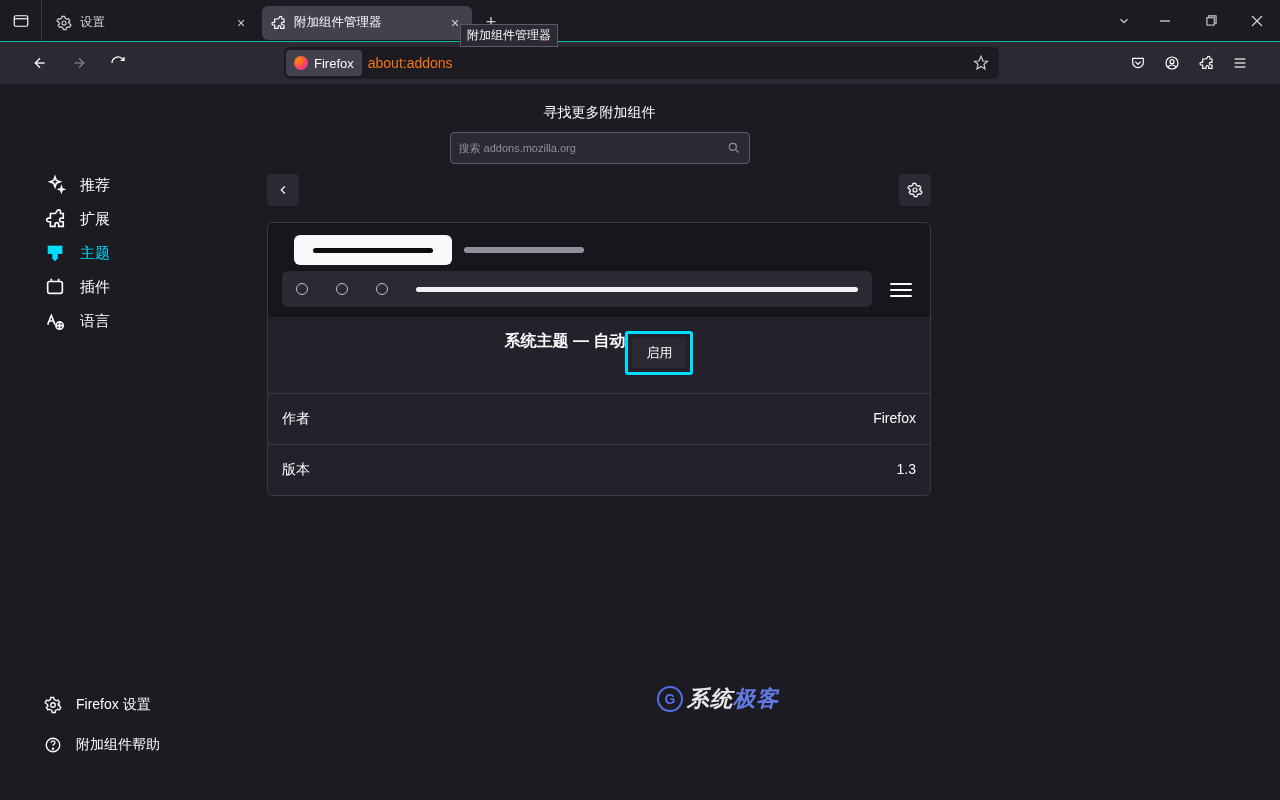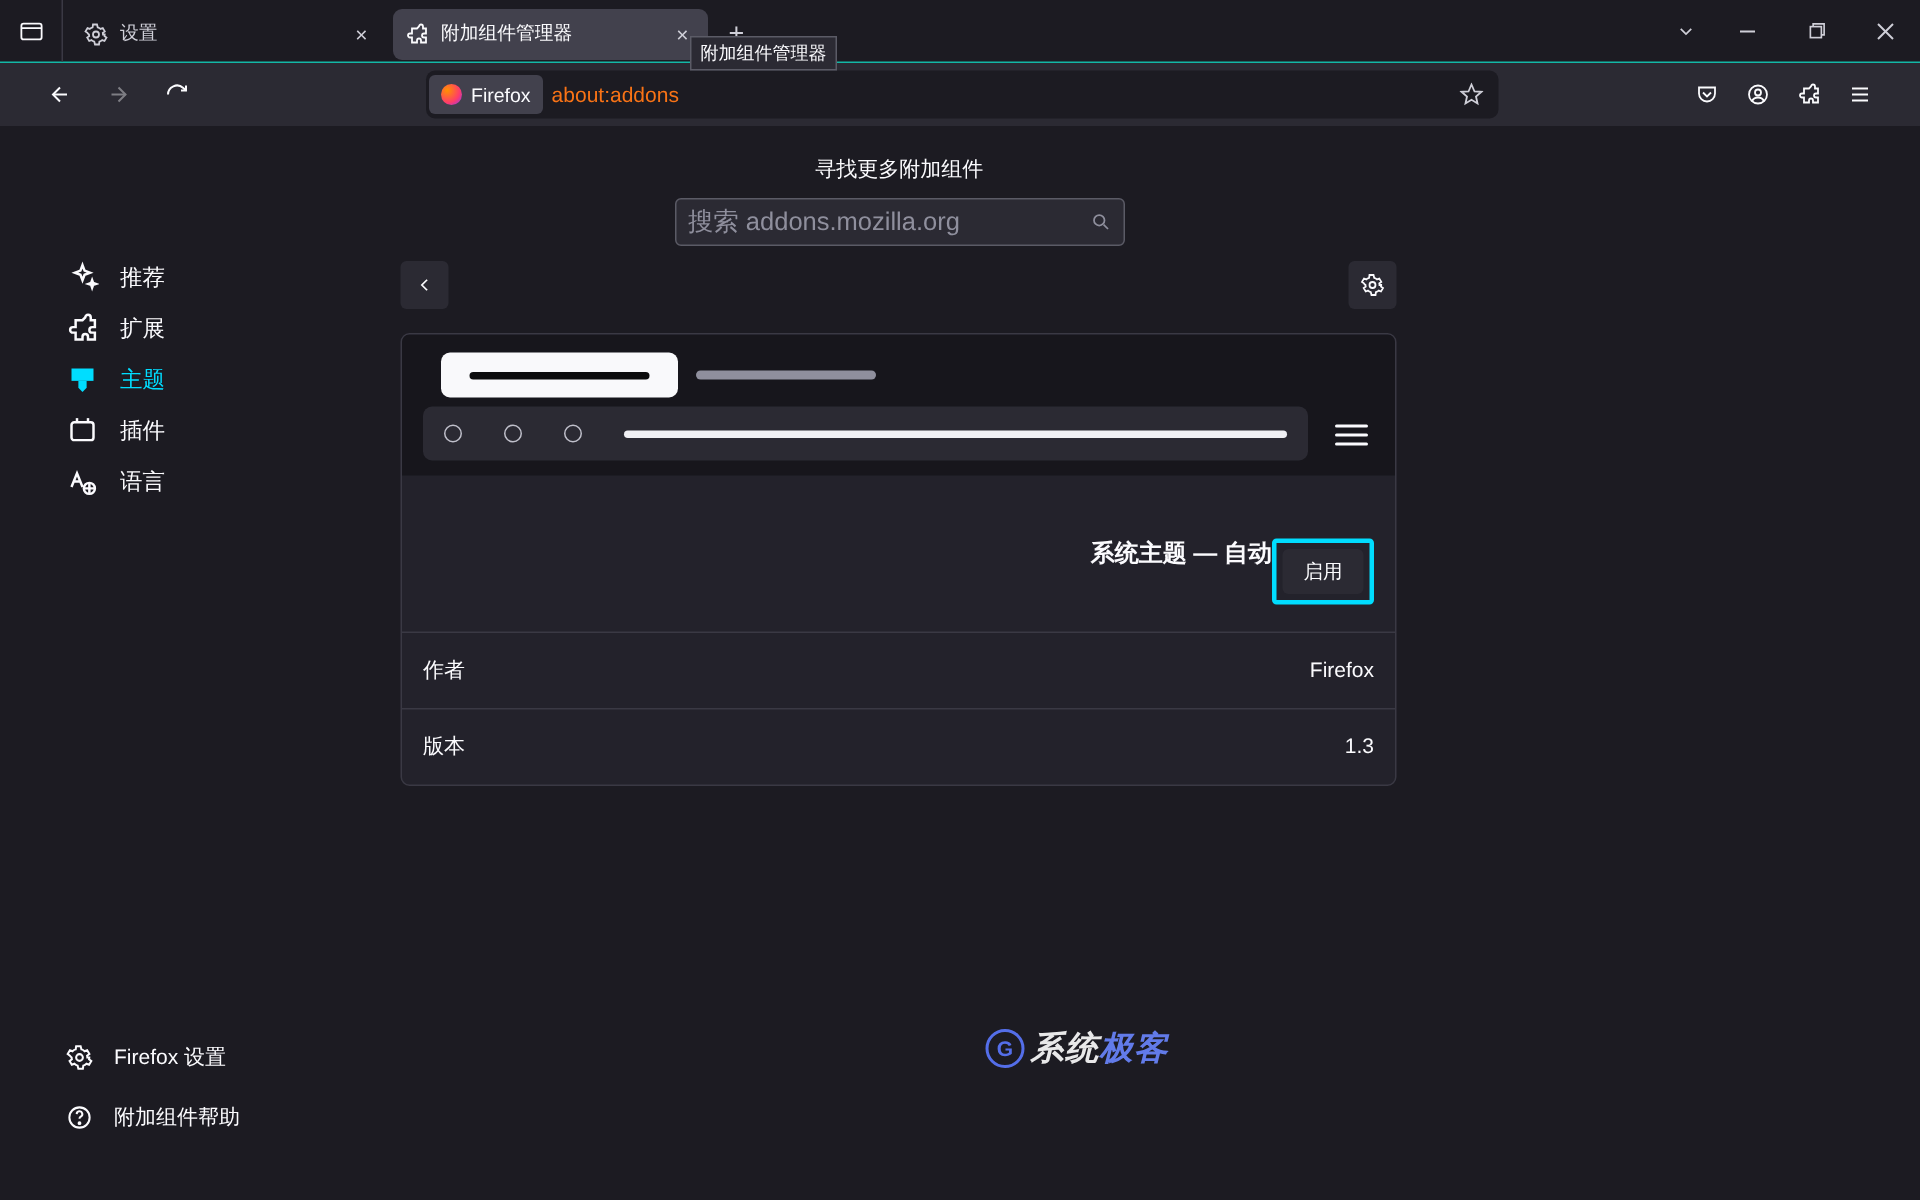--- a/index.html
+++ b/index.html
@@ -176,21 +176,21 @@
 .search-box {
   width: 300px; height: 32px;
   background: #2b2a33;
   border: 1px solid #5b5b66;
   border-radius: 4px;
   display:flex; align-items:center;
   padding: 0 8px;
   color:#8f8f9d;
 }
 .search-box input {
-  flex:1; background:none; border:none; outline:none; color:#22c55e; font-size: 17px;
+  flex:1; background:none; border:none; outline:none; color:#22c55e; font-size: 11px;
 }
 .search-box input::placeholder { color:#8f8f9d; }
 .search-box .mag { width:14px; height:14px; }
 
 .panel-area { width: 664px; margin-top: 10px; }
 .panel-head {
   display:flex; align-items:center; justify-content:space-between;
   margin-bottom: 16px;
 }
 .icon-btn {
@@ -225,24 +225,23 @@
 .pv-circle { width:12px; height:12px; border:1.8px solid #bfbfca; border-radius:50%; }
 .pv-line { flex:1; height:5px; background:#f0f0f4; border-radius:3px; }
 .pv-hamburger {
   position:absolute; right:18px; bottom:16px;
   width:22px; height:22px;
   display:flex; flex-direction:column; justify-content:center; gap:4px;
 }
 .pv-hamburger span { display:block; height:2.2px; background:#fbfbfe; border-radius:2px; }
 
 .theme-head {
-  display:flex; align-items:flex-start; justify-content:flex-end;
+  display:flex; align-items:flex-start; justify-content:center;
   padding: 14px 14px 18px 14px;
   border-bottom: 1px solid #3a3944;
-  margin-top: 28px;
 }
 .theme-title { font-size: 16px; font-weight:600; color:#fbfbfe; }
 .theme-desc { font-size: 13.5px; color:#bfbfc9; margin-top:6px; }
 .enable-wrap {
   border: 3px solid #0df;
   border-radius: 3px;
   padding: 4px;
 }
 .enable-btn {
   background:#2b2a33;

